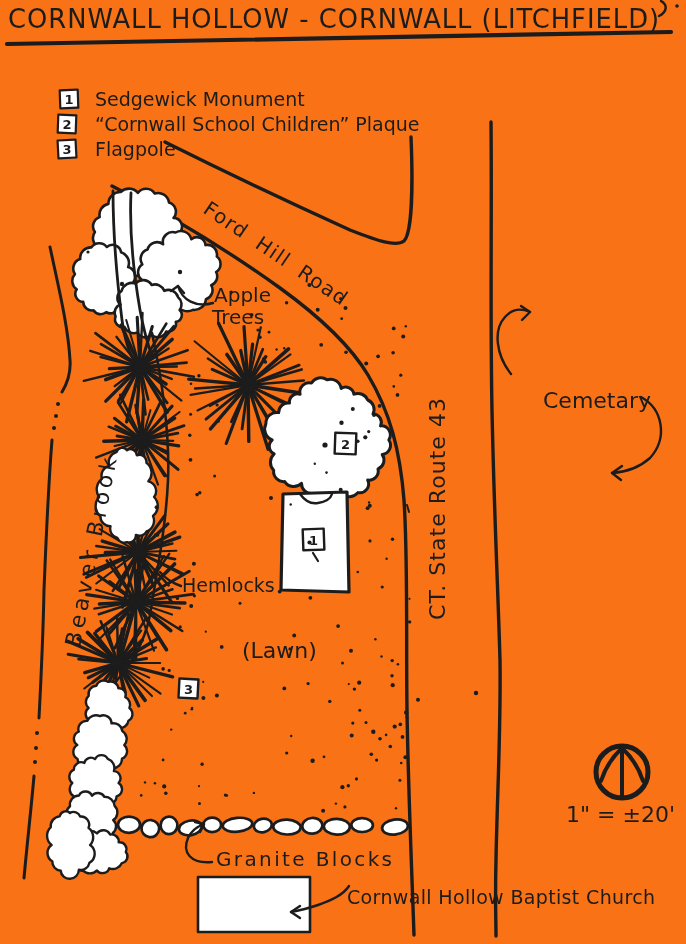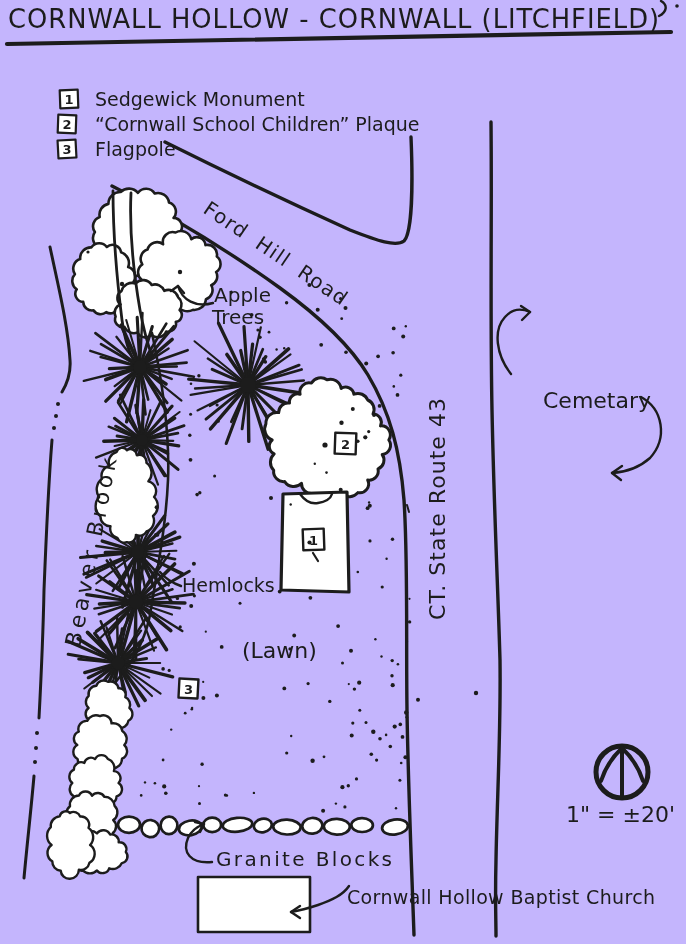--- a/index.html
+++ b/index.html
@@ -1,18 +1,18 @@
 <!DOCTYPE html>
 <html><head>
 <meta charset="utf-8">
 <style>
   html,body{margin:0;padding:0;background:#e8e8e4;}
   .page{
     position:relative;width:686px;height:944px;margin:0 auto;
-    background:#c4b5fd;overflow:hidden;
+    background:#f97316;overflow:hidden;
     font-family:"DejaVu Sans", sans-serif;
   }
   svg{position:absolute;inset:0;}
   svg text{fill:#1c1c1c;font-family:"DejaVu Sans", sans-serif;}
   .t-title{font-size:26px;letter-spacing:1px;}
   .t-legend{font-size:19px;}
   .t-num{font-size:13px;font-weight:bold;}
   .t-map{font-size:20px;}
   .t-big{font-size:22px;}
   .ink{stroke:#1c1c1c;fill:none;stroke-linecap:round;stroke-linejoin:round;}

